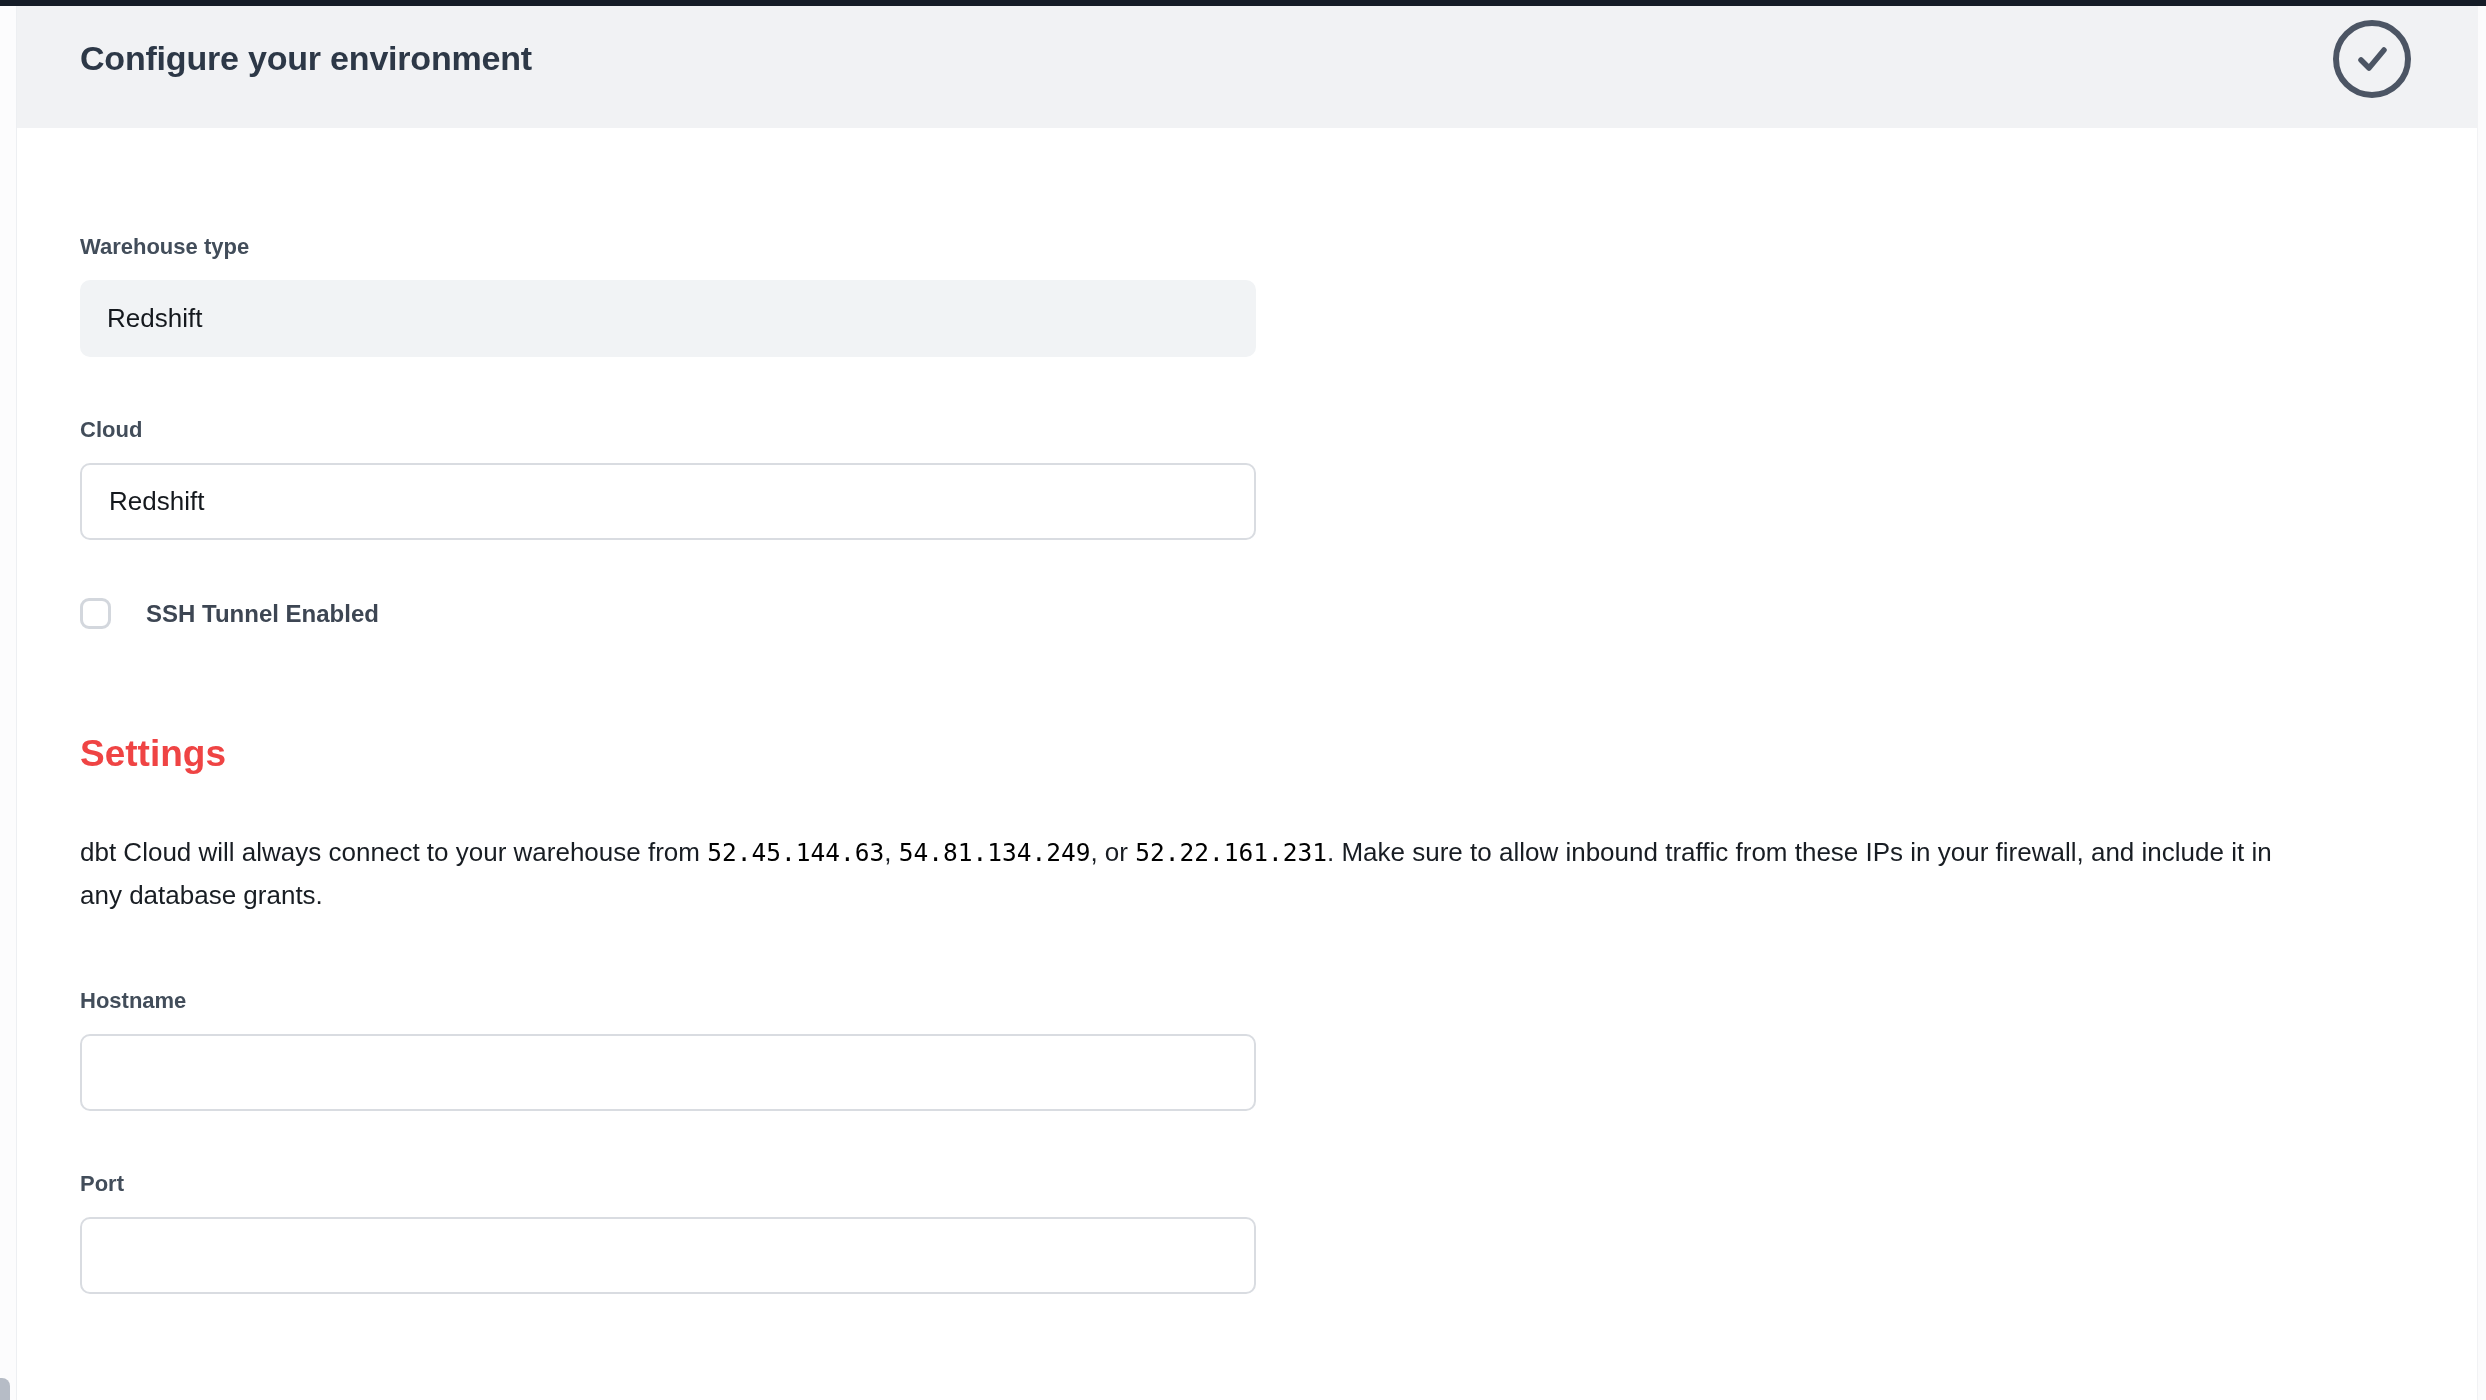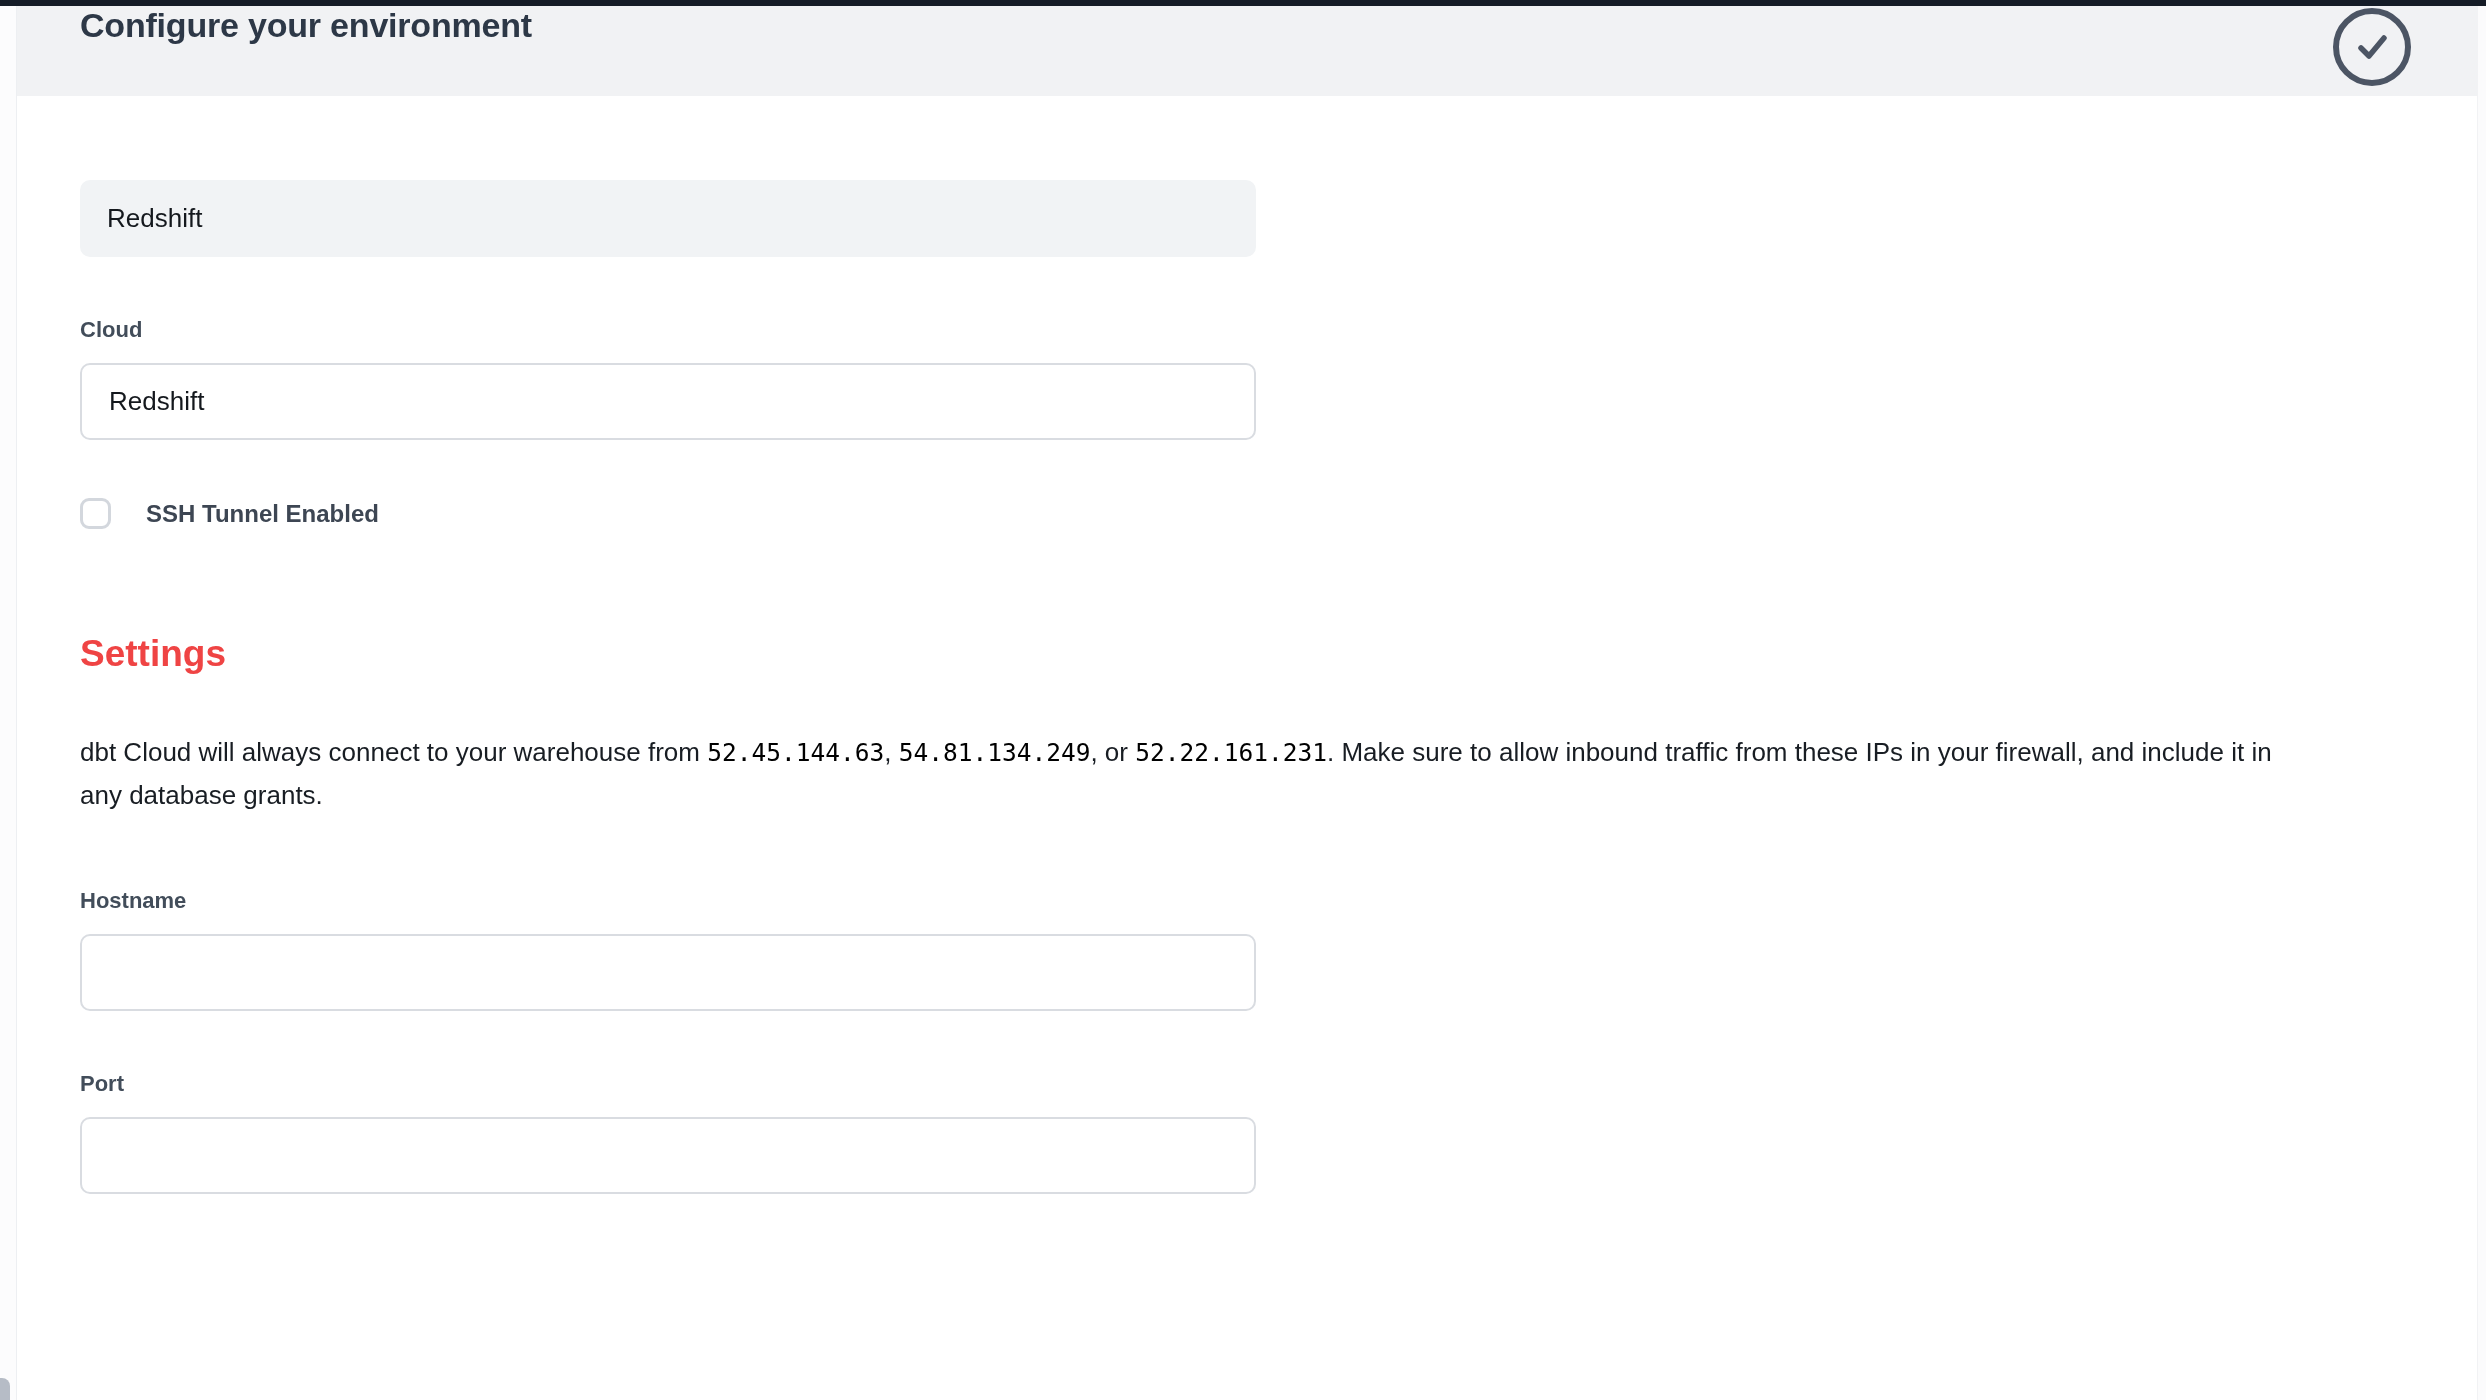--- a/index.html
+++ b/index.html
@@ -23,22 +23,22 @@
     background:#fbfbfc; border-left:1px solid #f1f2f4; z-index:4;
   }
   .scroll-thumb {
     position:absolute; left:0; bottom:0; width:10px; height:22px;
     background:#b6bcc6; border-radius:0 8px 0 0; z-index:7;
   }
   .panel {
     position:absolute; left:17px; top:6px; width:2460px;
   }
   .panel-header {
-    height:90px; background:#f1f2f4;
-    display:flex; justify-content:space-between;
+    height:122px; background:#f1f2f4;
+    display:flex; align-items:center; justify-content:space-between;
     padding:0 66px 18px 63px;
   }
   .panel-title {
     font-size:34px; font-weight:bold; color:#2d3847; letter-spacing:-0.2px;
   }
   .check-circle {
     width:78px; height:78px; flex:none;
     border:6px solid #4c5564; border-radius:50%;
     display:flex; align-items:center; justify-content:center;
     margin-top:2px;
@@ -106,20 +106,21 @@
         <polyline points="8,20 16,28 31,10" fill="none" stroke="#4c5564" stroke-width="5.5" stroke-linecap="round" stroke-linejoin="round"></polyline>
       </svg>
     </div>
   </div>
 
   <div class="content">
 
     <p class="para1">
     </p>
 
+    <div class="field-label mt-42">Warehouse type</div>
     <div class="select-static">
       <span>Redshift</span>
     </div>
 
     <div class="field-label mt-60">Cloud</div>
     <input class="text-input" type="text" value="Redshift" style="">
 
     <div class="checkbox-row">
       <span class="checkbox"></span>
       <span class="checkbox-label">SSH Tunnel Enabled</span>

